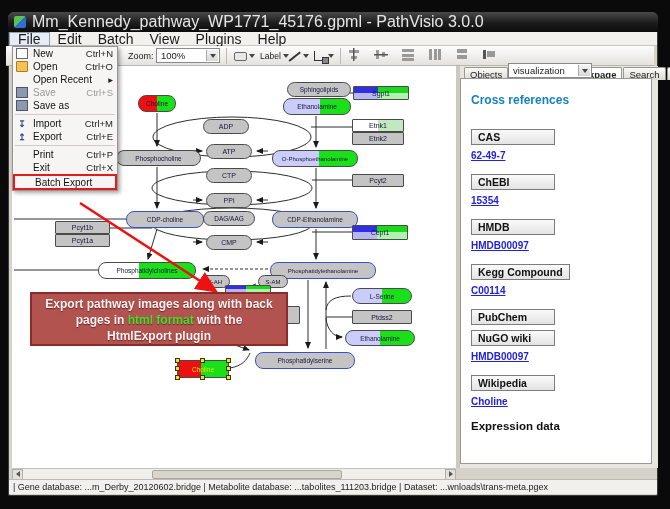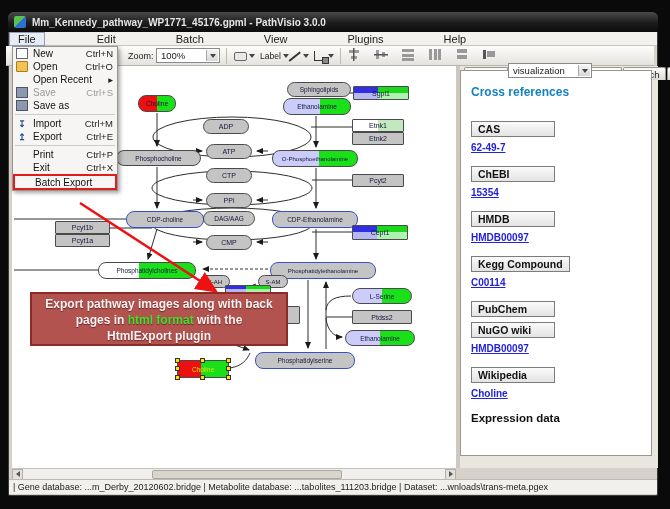--- a/index.html
+++ b/index.html
@@ -2,22 +2,22 @@
 <html><head>
 <meta charset="utf-8">
 <style>
   html,body{margin:0;padding:0;background:#000;}
   *{box-sizing:border-box;font-family:"Liberation Sans",sans-serif;}
   .frame{position:relative;width:670px;height:509px;background:#0a0a0a;overflow:hidden;}
   .window{position:absolute;left:8px;top:12px;width:650px;height:484px;background:#d6d2ca;border:1px solid #3a3a3a;border-radius:6px 6px 2px 2px;}
   .titlebar{position:absolute;left:8px;top:12px;width:650px;height:20px;border-radius:6px 6px 0 0;
     background:linear-gradient(#4a4a4a,#1c1c1c 55%,#0c0c0c);display:flex;align-items:center;padding:0 6px;z-index:3;}
   .app-icon{width:12px;height:12px;border-radius:2px;background:linear-gradient(135deg,#58c24e 0 50%,#2f6fd0 50% 100%);margin-right:6px;flex:none;}
-  .title-text{color:#e6e6e6;font-size:10px;white-space:nowrap;overflow:hidden;font-weight:bold;}
-  .menubar{position:absolute;left:9px;top:32px;width:648px;height:14px;background:#f2f1ee;border-bottom:1px solid #c9c6c0;display:flex;align-items:center;z-index:3;font-size:11px;color:#1a1a1a;gap:44px;}
+  .title-text{color:#e6e6e6;font-size:16px;white-space:nowrap;overflow:hidden;}
+  .menubar{position:absolute;left:9px;top:32px;width:648px;height:14px;background:#f2f1ee;border-bottom:1px solid #c9c6c0;display:flex;align-items:center;z-index:3;font-size:14px;color:#1a1a1a;}
   .menu-item{padding:0 8px;height:14px;display:flex;align-items:center;}
   .menu-item.open{border:1px solid #8f9dbb;background:#e8ecf5;}
   .toolbar{position:absolute;left:6px;top:46px;width:648px;height:20px;background:linear-gradient(#fdfdfd,#e4e2dd);border-bottom:1px solid #b9b6b0;z-index:3;font-size:9.5px;color:#222;}
   .tb{position:absolute;top:2px;}
   .combo{height:15px;background:#fff;border:1px solid #8a8a8a;display:flex;align-items:center;font-size:9.5px;padding-left:4px;position:relative;}
   .combo .arr{position:absolute;right:1px;top:1px;bottom:1px;width:12px;background:linear-gradient(#f4f4f4,#d8d8d8);border-left:1px solid #aaa;display:flex;align-items:center;justify-content:center;}
   .tri-dn{width:0;height:0;border-left:3px solid transparent;border-right:3px solid transparent;border-top:4px solid #444;}
   .tbtn{height:16px;display:flex;align-items:center;gap:2px;padding:0 2px;}
   .sep{position:absolute;top:2px;width:1px;height:16px;background:#bdbab4;}
   .gene-glyph{width:13px;height:9px;border:1px solid #666;border-radius:2px;background:#e8e8e8;}
@@ -57,21 +57,21 @@
   .open-folder-icon{background:#f2c254;border:1px solid #a97c1c;border-radius:1px;}
   .save-icon,.save-as-icon{background:#8d97ad;border:1px solid #4c5568;}
   .import-icon::before{content:"↧";color:#2a4d8f;font-weight:bold;}
   .export-icon::before{content:"↥";color:#2a4d8f;font-weight:bold;}
   .splitter{position:absolute;left:456px;top:66px;width:4px;height:402px;background:#cdc9c2;z-index:2;}
   .sidepanel{position:absolute;left:460px;top:66px;width:198px;height:402px;background:#e9e6e0;z-index:2;}
   .tabs{display:flex;padding-left:4px;padding-top:1px;height:14px;}
   .tab{font-size:9.5px;color:#222;border:1px solid #9a978f;border-bottom:none;background:linear-gradient(#fbfbfb,#dcd9d3);
     padding:1px 5px 0 5px;margin-right:1px;border-radius:2px 2px 0 0;height:13px;}
   .tab.active{background:#fff;font-weight:bold;height:14px;position:relative;top:0;}
-  .panelbody{position:absolute;left:0px;top:4px;width:192px;height:386px;background:#fff;border:1px solid #9a978f;overflow:hidden;padding:14px 0 0 10px;}
+  .panelbody{position:absolute;left:0px;top:12px;width:192px;height:386px;background:#fff;border:1px solid #9a978f;overflow:hidden;padding:14px 0 0 10px;}
   .xref{color:#1581be;font-weight:bold;font-size:12px;margin-bottom:22px;}
   .xsec-h{border:1px solid #7c7c7c;background:linear-gradient(#fafafa,#e3e3e3);font-weight:bold;font-size:10.5px;color:#111;
     padding:1px 6px;width:fit-content;min-width:84px;margin-bottom:5px;}
   .xsec-v{font-size:10px;margin-bottom:13px;}
   .xsec-v.link{color:#2222dd;font-weight:bold;text-decoration:underline;}
   .expr{font-weight:bold;font-size:11.5px;color:#111;margin-top:4px;}
   .hscroll{position:absolute;left:12px;top:468px;width:444px;height:11px;background:#f0efec;border-top:1px solid #c5c2bc;z-index:2;display:flex;align-items:center;}
   .sc-btn{width:11px;height:11px;background:#e4e1dc;border:1px solid #b3b0aa;display:flex;align-items:center;justify-content:center;}
   .tri-l{width:0;height:0;border-top:3px solid transparent;border-bottom:3px solid transparent;border-right:4px solid #555;}
   .tri-r{width:0;height:0;border-top:3px solid transparent;border-bottom:3px solid transparent;border-left:4px solid #555;}

